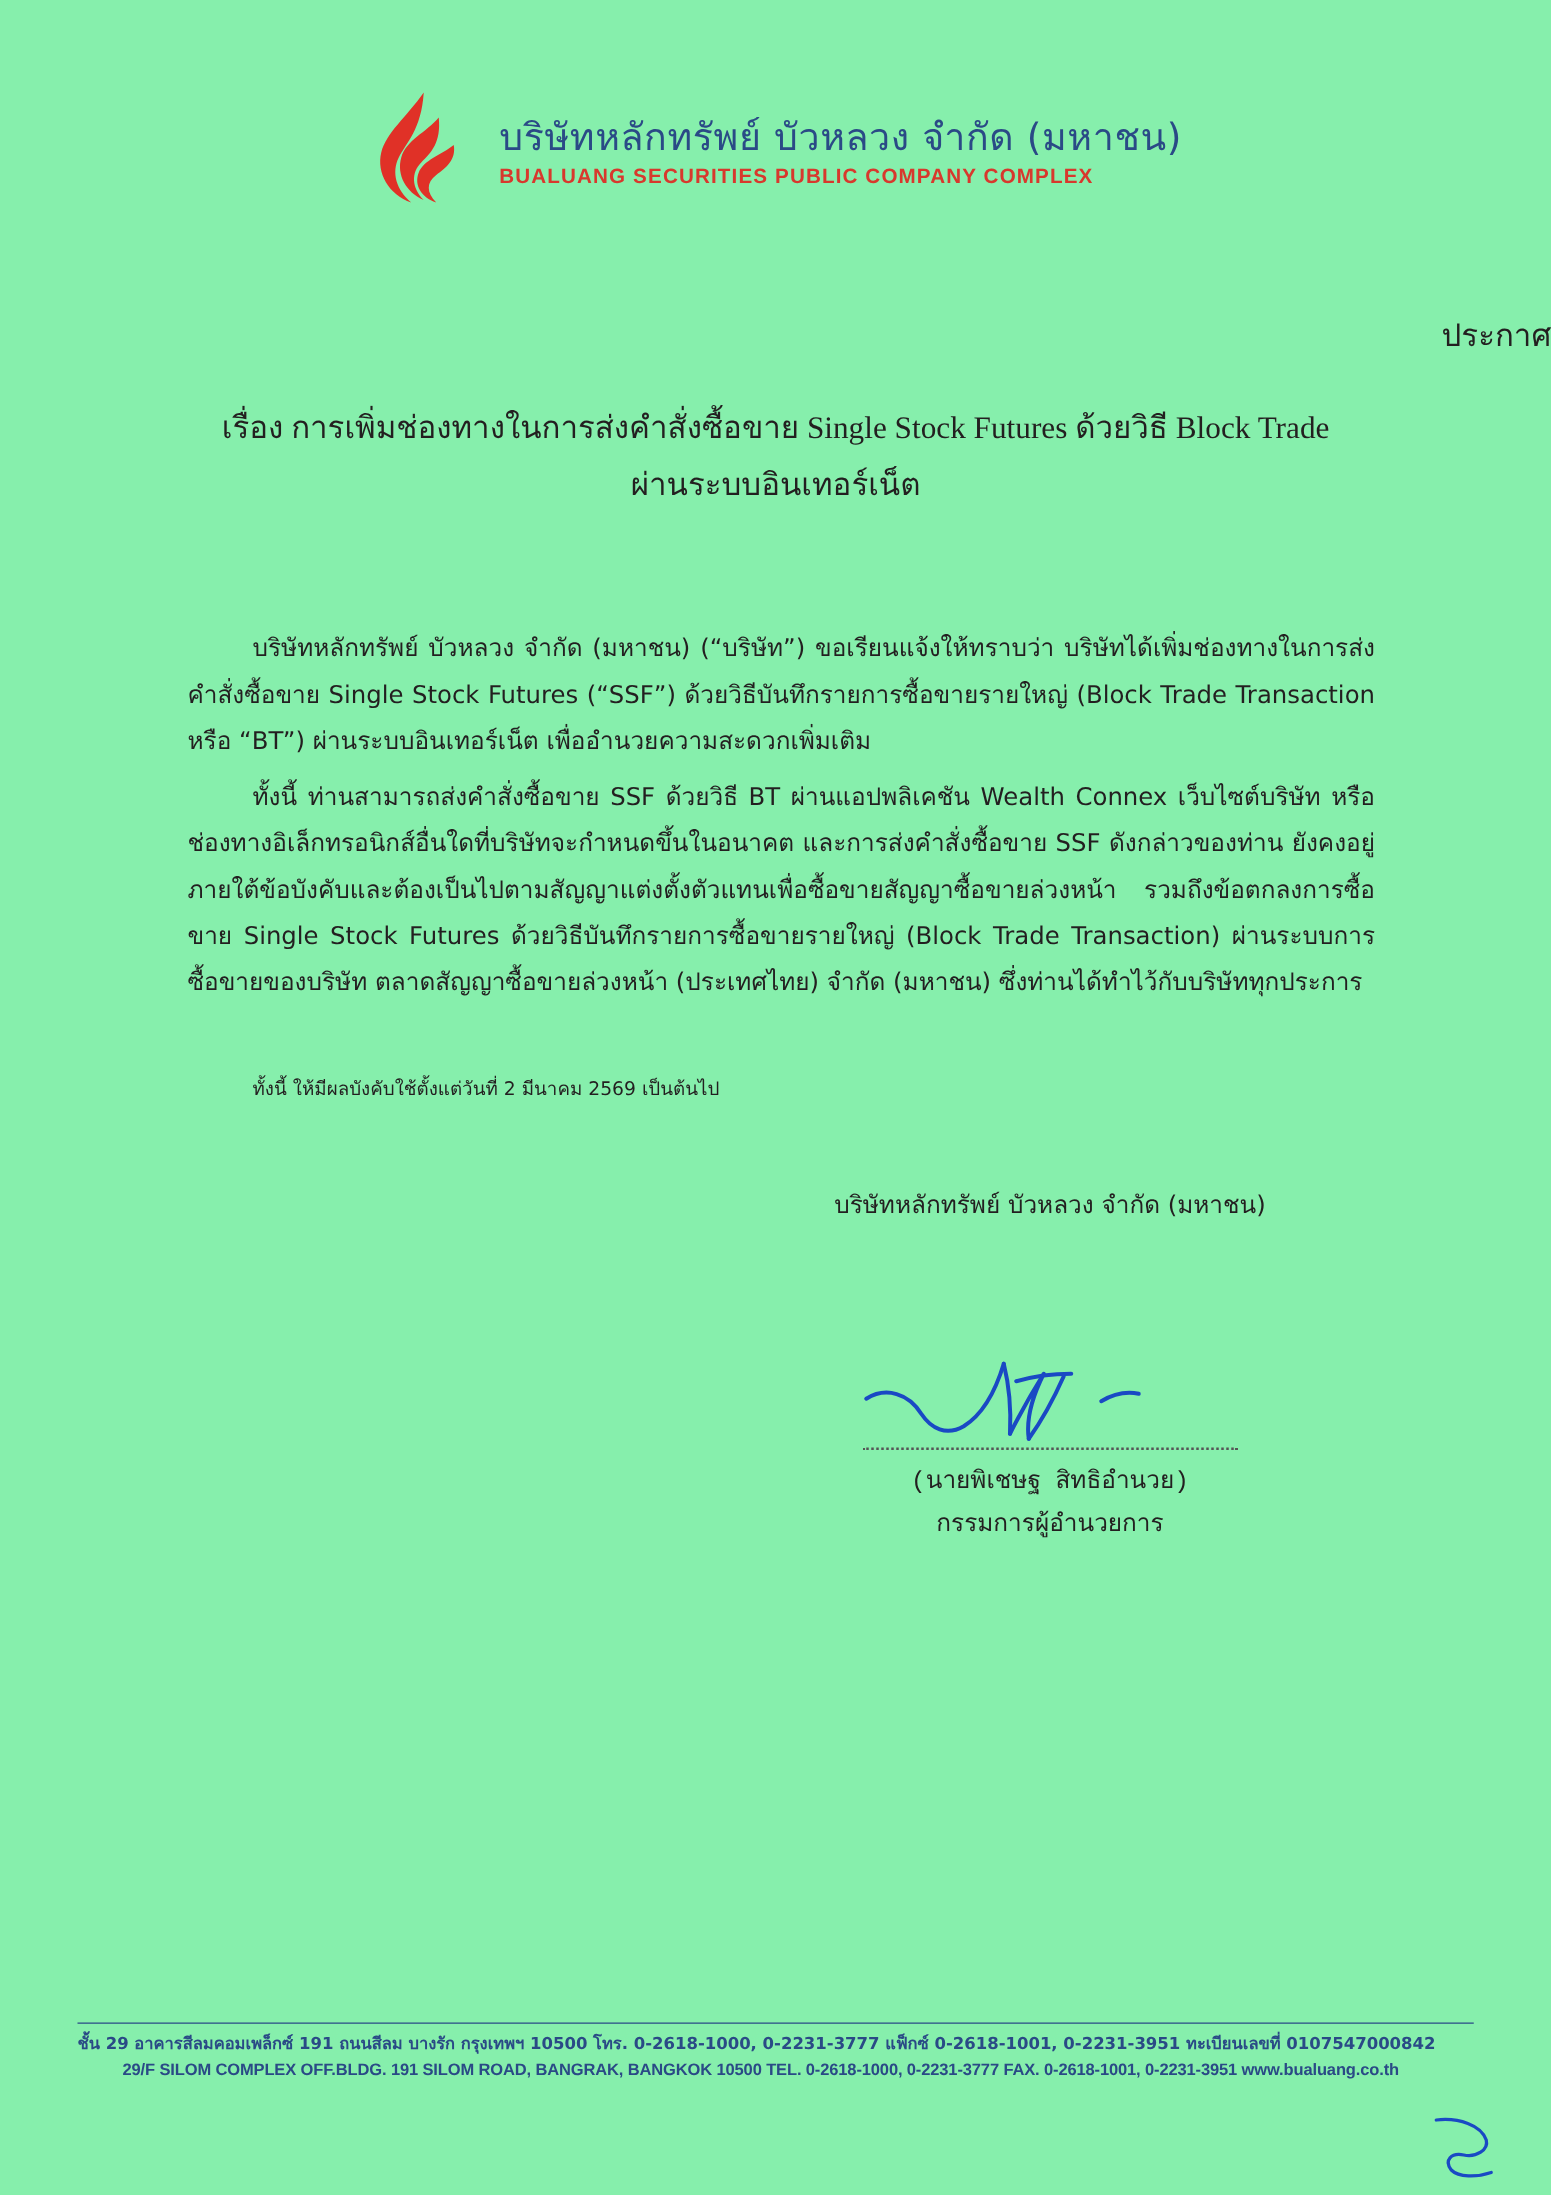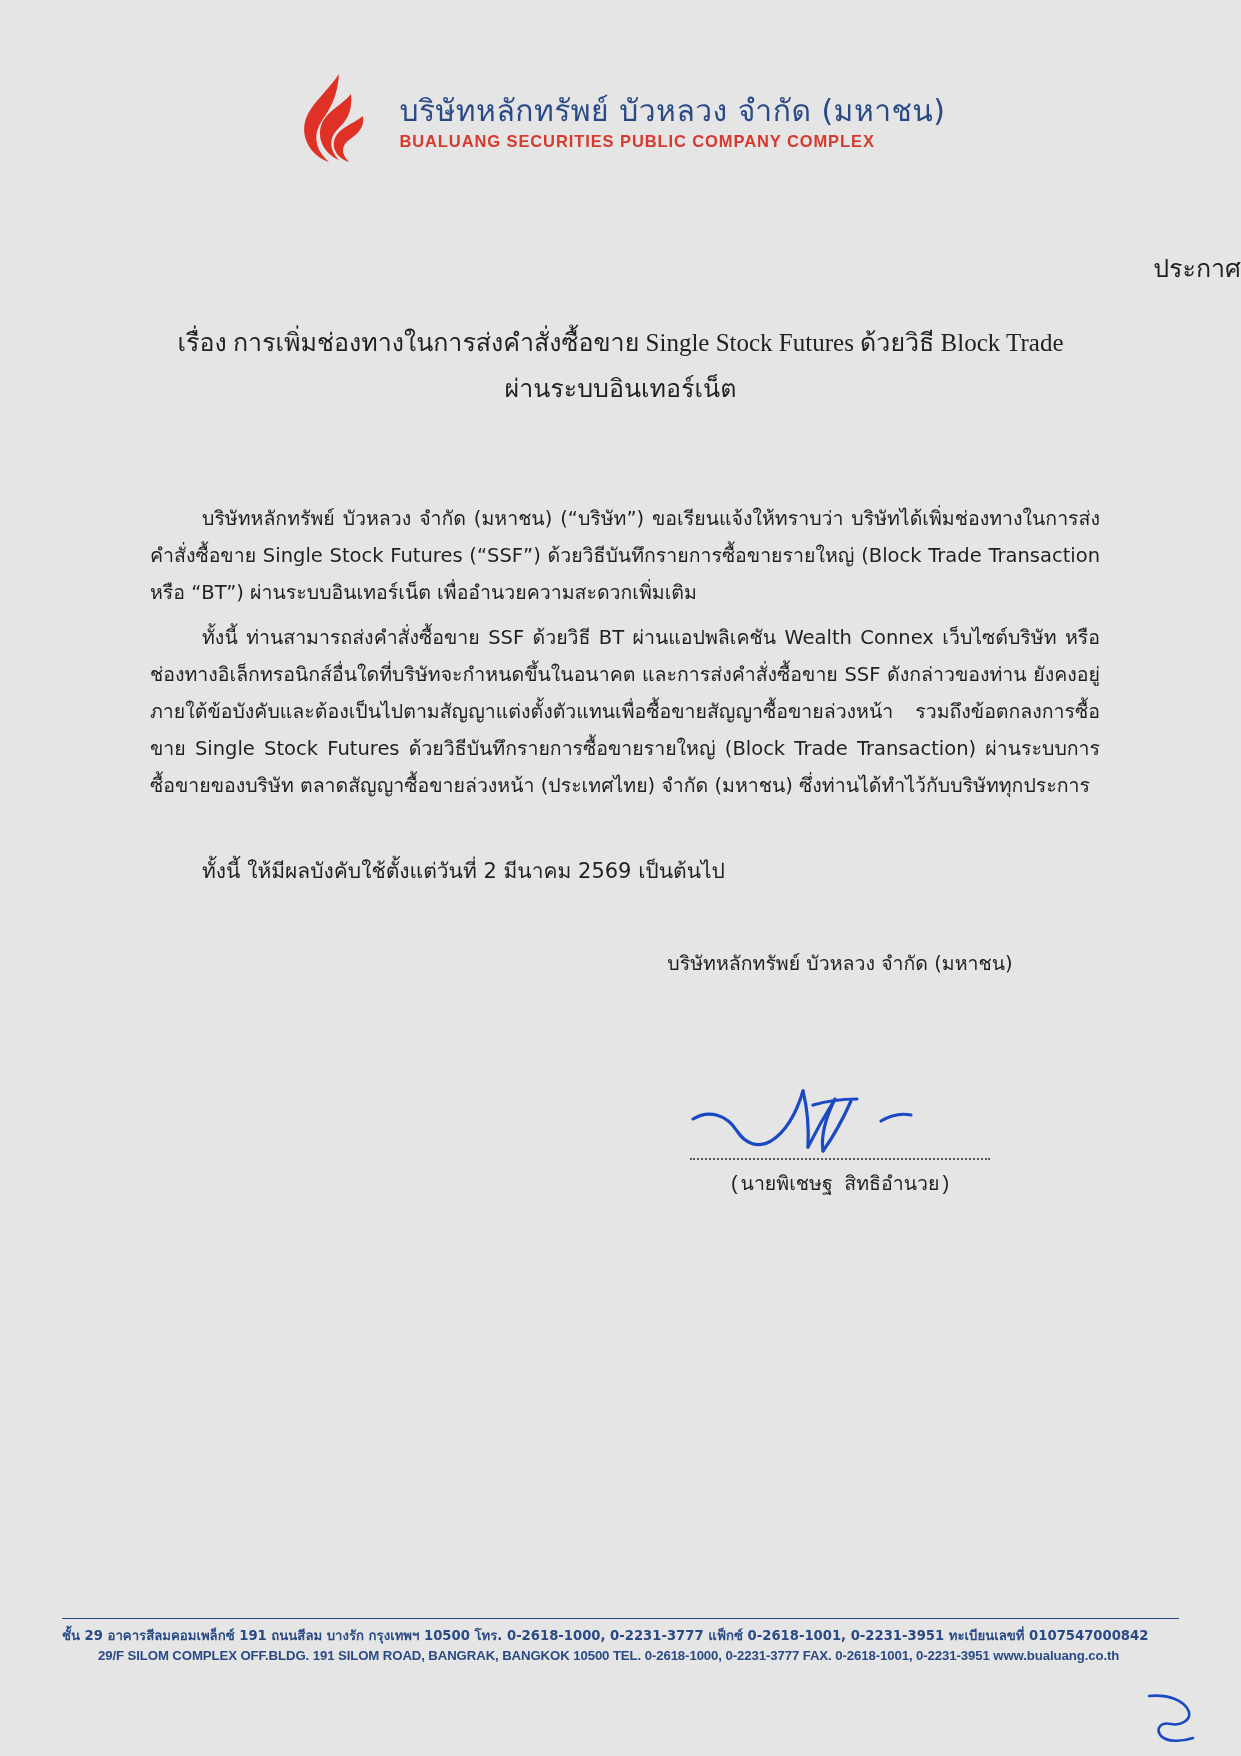--- a/index.html
+++ b/index.html
@@ -8,21 +8,21 @@
     padding: 0;
     background: #ffffff;
   }
   body {
     font-family: "DejaVu Sans", "Liberation Sans", sans-serif;
   }
   .page {
     position: relative;
     width: 1241px;
     height: 1756px;
-    background: #e5e5e5;
+    background: #86efac;
     overflow: hidden;
     box-sizing: border-box;
   }
 
   
   .header {
     position: absolute;
     left: 0;
     top: 72px;
     width: 1241px;
@@ -98,21 +98,21 @@
     font-size: 19.5px;
     color: #231f20;
     line-height: 37px;
     text-align: justify;
     text-justify: inter-word;
     font-family: "DejaVu Sans", sans-serif;
     margin: 0 0 8px 0;
   }
   .para .indent { display: inline-block; width: 52px; }
   .para-effective {
-    font-size: 21px;
+    font-size: 15px;
     color: #231f20;
     line-height: 37px;
     font-family: "DejaVu Sans", sans-serif;
     margin: 0;
     position: absolute;
     left: 150px;
     top: 853px;
     width: 950px;
   }
   .para-effective .indent { display: inline-block; width: 52px; }
@@ -237,20 +237,21 @@
           <path d="M128 16 C132 32 134 52 133 72"></path>
           <path d="M133 72 C140 58 150 40 160 24 C150 44 146 62 148 76"></path>
           <path d="M148 76 C158 62 168 44 176 26"></path>
           <path d="M138 30 C152 26 168 24 182 24"></path>
           <path d="M206 46 C216 40 226 38 236 40"></path>
         </g>
       </svg>
     </div>
     <div class="sig-rule"></div>
     <div class="sig-name">(นายพิเชษฐ  สิทธิอำนวย)</div>
+    <div class="sig-role">กรรมการผู้อำนวยการ</div>
   </div>
 
   <div class="footer-rule"></div>
   <div class="footer">
     <div class="footer-line">ชั้น 29 อาคารสีลมคอมเพล็กซ์ 191 ถนนสีลม บางรัก กรุงเทพฯ 10500 โทร. 0-2618-1000, 0-2231-3777 แฟ็กซ์ 0-2618-1001, 0-2231-3951 ทะเบียนเลขที่ 0107547000842</div>
     <div class="footer-line eng">29/F SILOM COMPLEX OFF.BLDG. 191 SILOM ROAD, BANGRAK, BANGKOK 10500 TEL. 0-2618-1000, 0-2231-3777 FAX. 0-2618-1001, 0-2231-3951 www.bualuang.co.th</div>
   </div>
 
   <div class="corner-mark">
     <svg width="60" height="60" viewBox="0 0 60 60" xmlns="http://www.w3.org/2000/svg">

